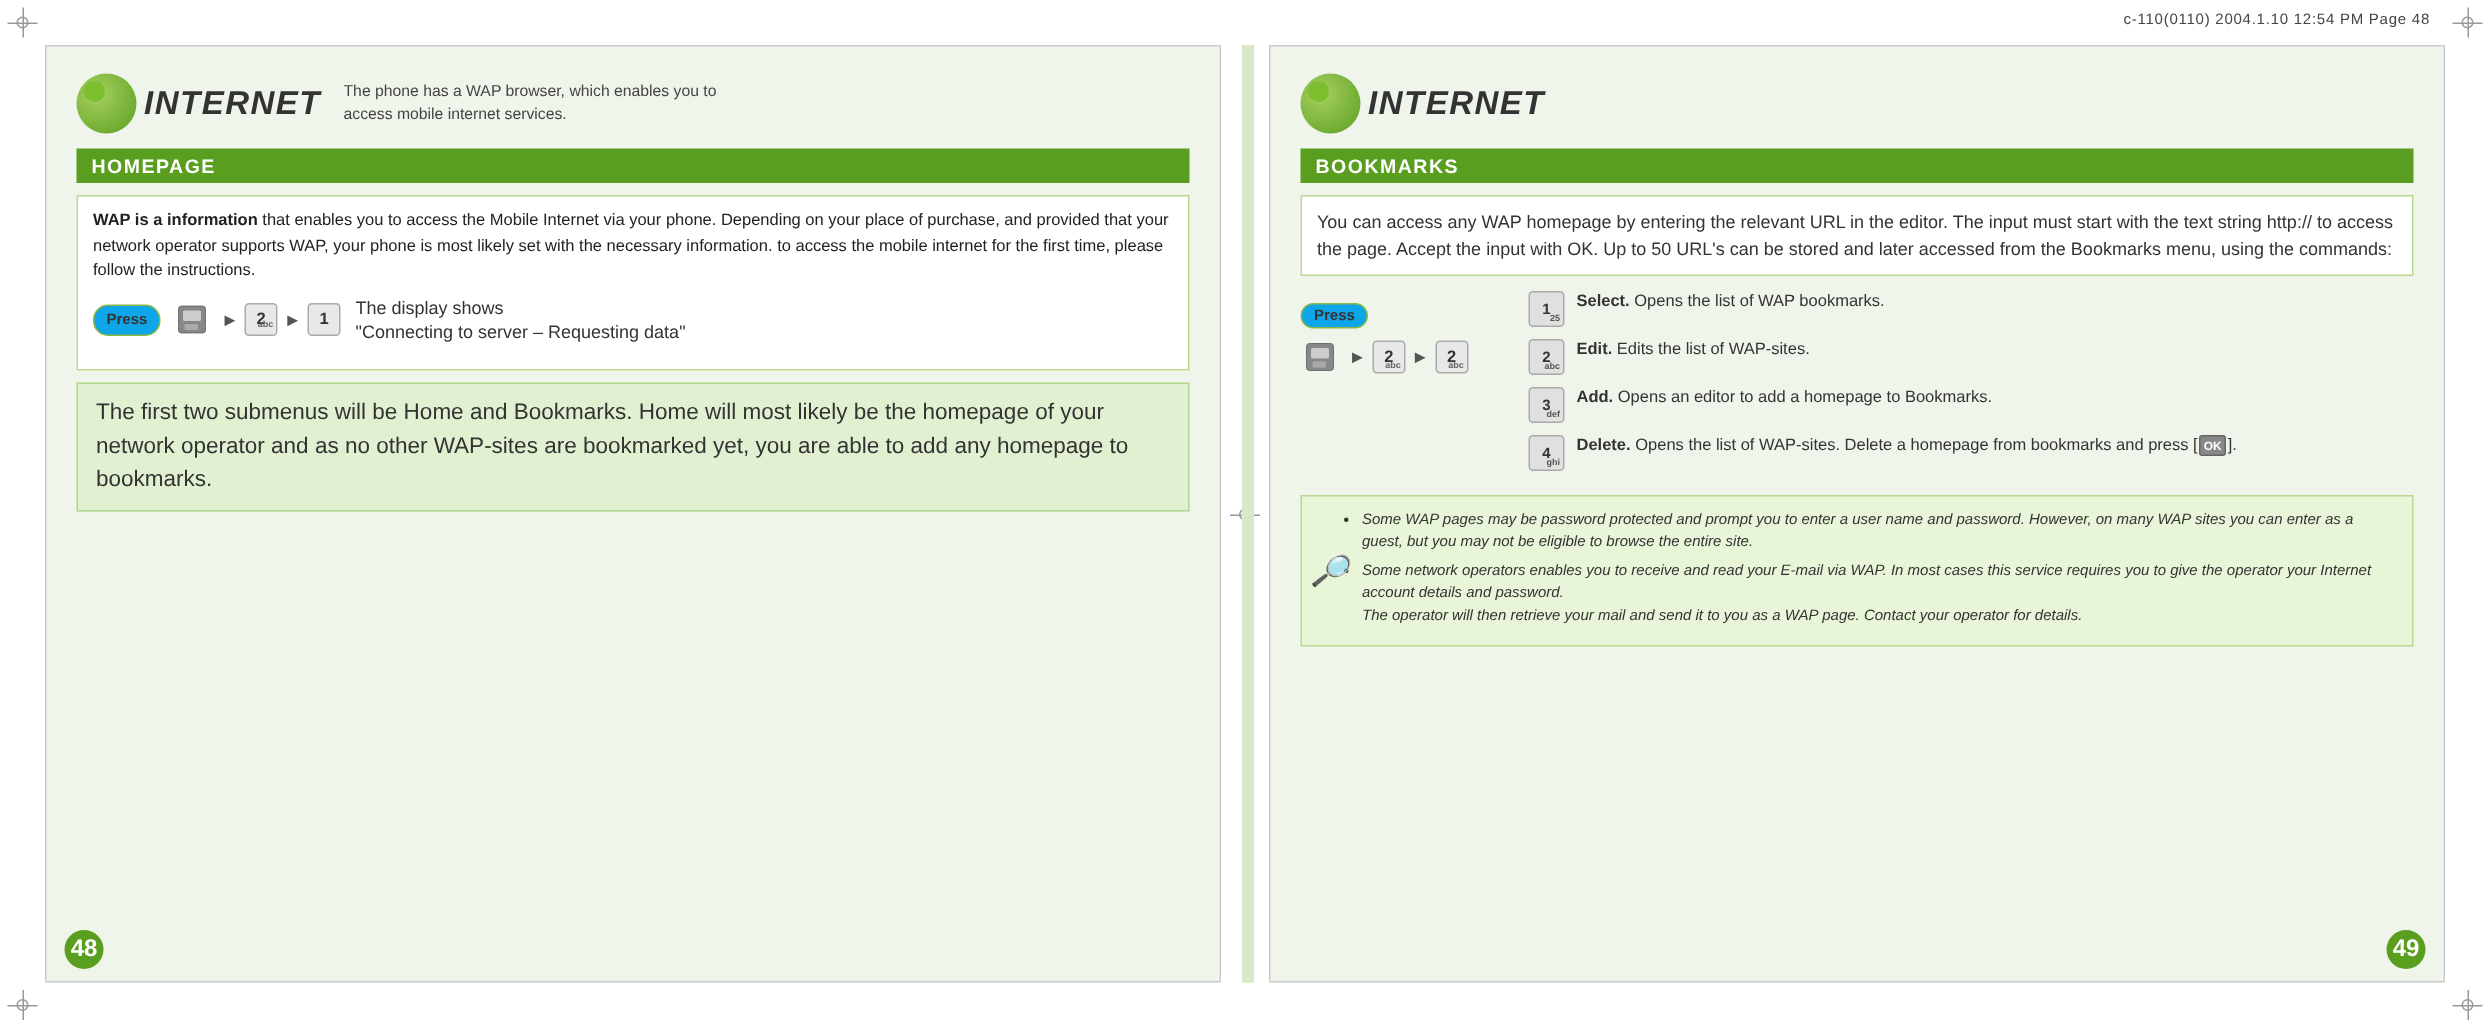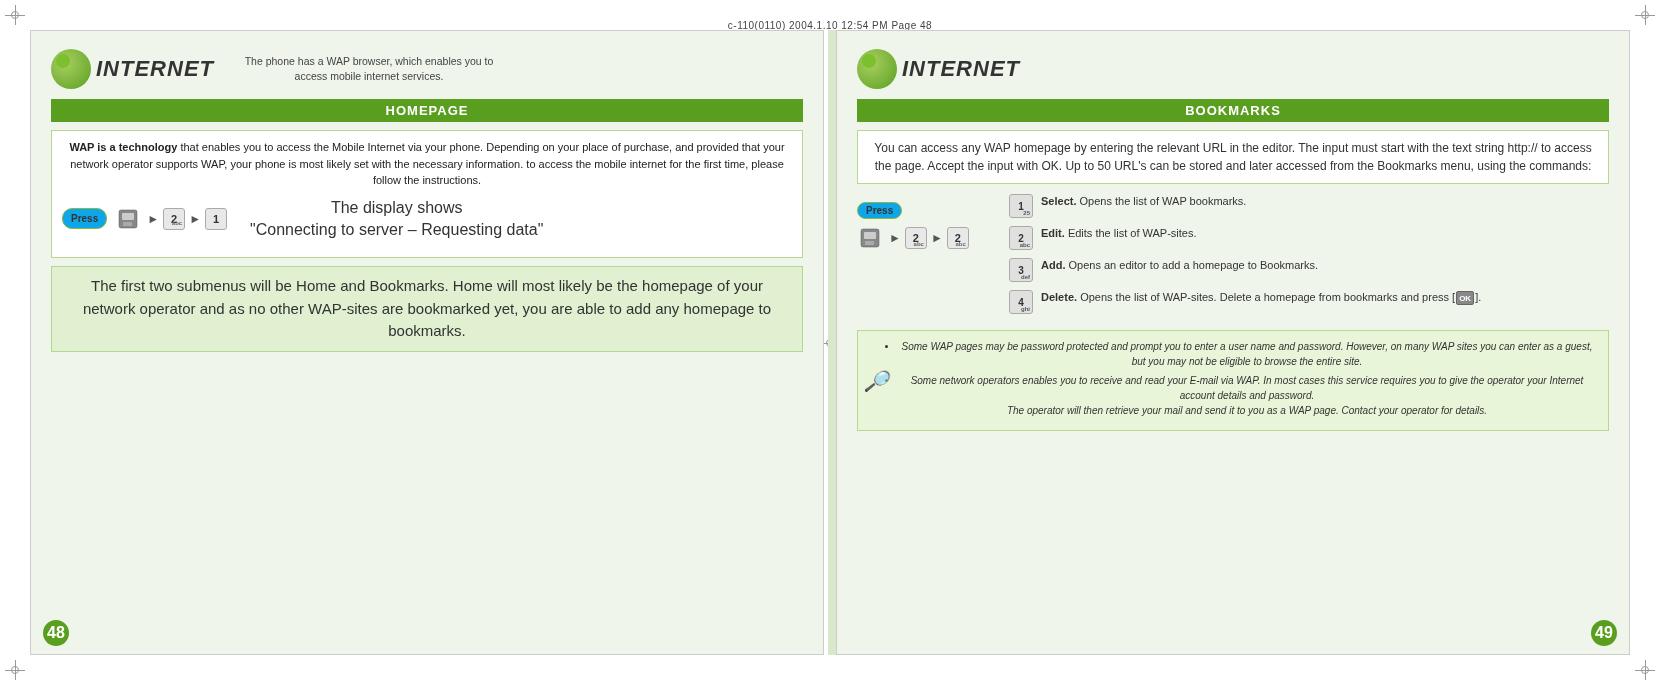--- a/index.html
+++ b/index.html
@@ -15,27 +15,27 @@
     .page-container {
       width: 1660px;
       height: 685px;
       position: relative;
       background: #fff;
     }
 
     
     .header-bar {
       position: absolute;
-      top: 20px;
+      top: 8px;
       left: 40px;
       right: 40px;
       font-size: 10px;
       color: #333;
       display: flex;
-      justify-content: center;
+      justify-content: flex-end;
       align-items: center;
     }
 
     .header-text {
       font-size: 10px;
       color: #444;
       letter-spacing: 0.5px;
     }
 
     
@@ -64,22 +64,21 @@
     }
 
     
     .pages-wrapper {
       position: absolute;
       top: 30px;
       left: 30px;
       right: 30px;
       bottom: 30px;
       display: flex;
-      gap: 0;
-      text-align: center;
+      gap: 10px;
     }
 
     
     .page-left, .page-right {
       flex: 1;
       background: #f0f5ec;
       border: 1px solid #ccc;
       padding: 18px 20px 15px 20px;
       position: relative;
     }
@@ -218,22 +217,22 @@
     .key-button .key-sub {
       font-size: 6px;
       color: #666;
       position: absolute;
       bottom: 1px;
       right: 2px;
     }
 
     
     .display-shows {
-      margin-left: 23px;
-      font-size: 16px;
+      margin-left: 10px;
+      font-size: 12px;
       color: #333;
       line-height: 1.4;
     }
 
     
     .callout-box {
       background: #e8f5d8;
       border: 1px solid #b8d890;
       padding: 8px 12px;
       margin: 8px 0 8px 120px;
@@ -448,21 +447,21 @@
         <div class="internet-logo">
           <div class="internet-circle"></div>
           <span class="internet-title">INTERNET</span>
         </div>
         <div class="internet-desc">The phone has a WAP browser, which enables you to access mobile internet services.</div>
       </div>
 
       <div class="section-header">HOMEPAGE</div>
 
       <div class="content-box">
-        <span class="bold">WAP is a technology</span>
+        <span class="bold">WAP is a information</span>
         <span> that enables you to access the Mobile Internet via your phone. Depending on your place of purchase, and provided that your network operator supports WAP, your phone is most likely set with the necessary information. to access the mobile internet for the first time, please follow the instructions.</span>
 
         
         <div class="press-area">
           <div class="press-label">Press</div>
           <div class="button-sequence">
 
             <svg class="phone-svg" viewBox="0 0 28 22" fill="none">
               <rect x="4" y="2" width="18" height="18" rx="2" fill="#888" stroke="#555" stroke-width="0.5"></rect>
               <rect x="7" y="5" width="12" height="7" rx="1" fill="#ccc"></rect>

